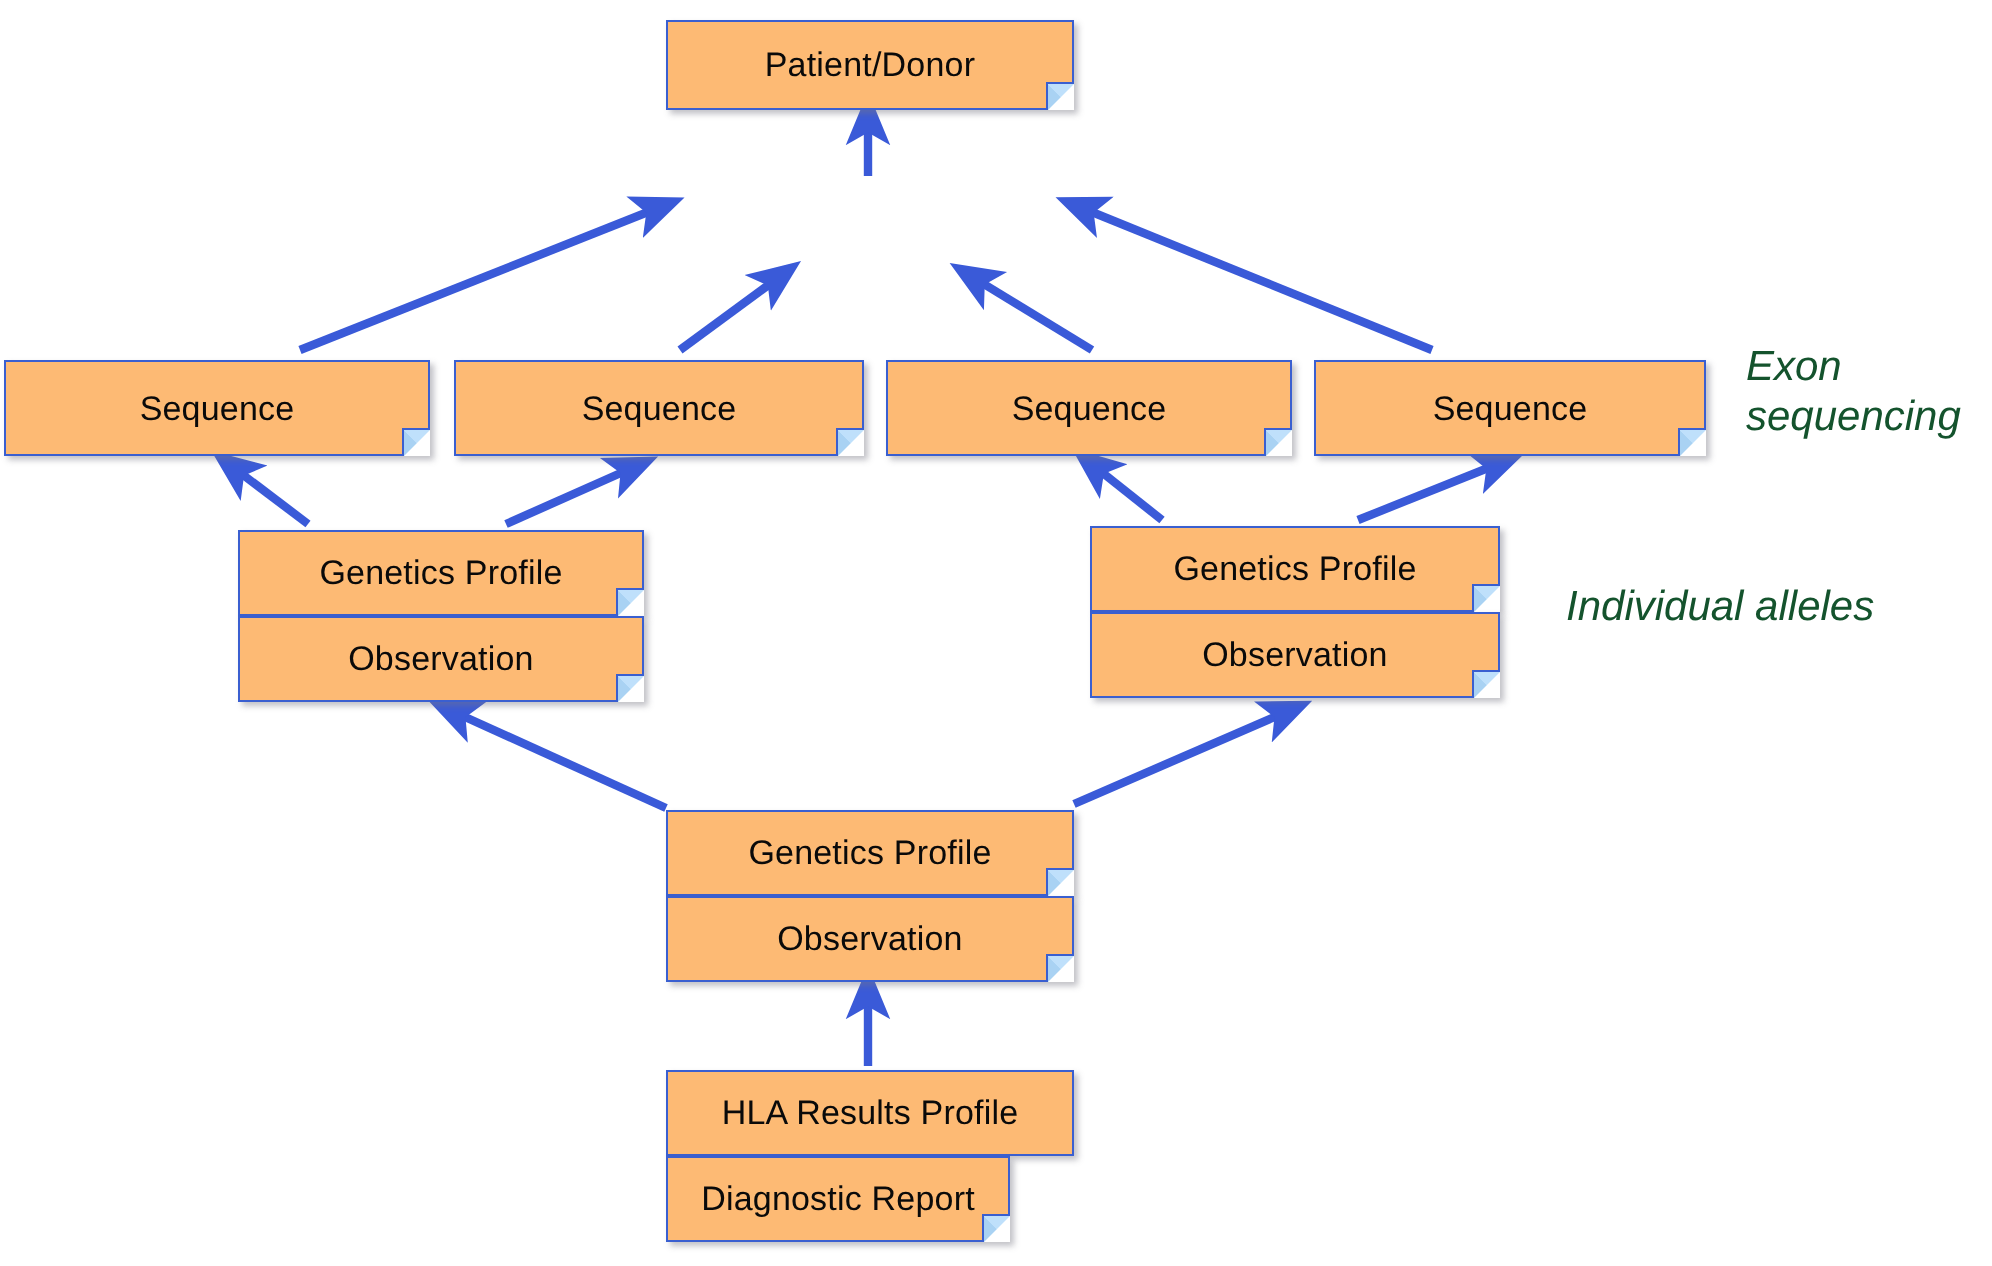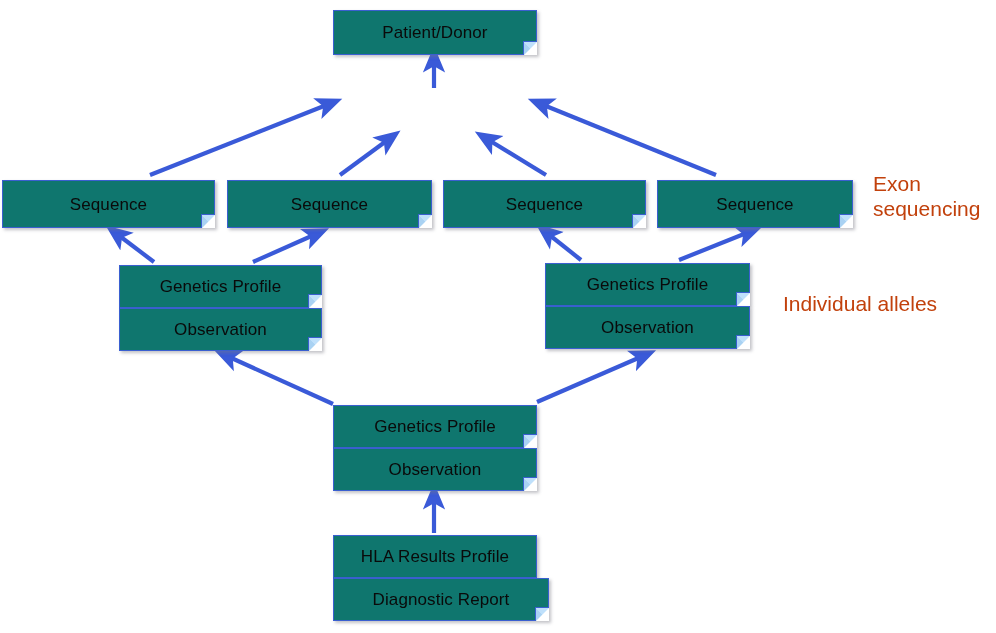--- a/index.html
+++ b/index.html
@@ -13,21 +13,21 @@
   }
   #canvas{position:absolute;left:0;top:0;width:996px;height:633px;}
 
   
   #arrows{position:absolute;left:0;top:0;width:996px;height:633px;z-index:1;}
 
   
   .node{
     position:absolute;
     box-sizing:border-box;
-    background:#0f766e;
+    background:#fdba74;
     border:1.6px solid #3a5fd0;
     color:#000000;
     display:flex;
     align-items:center;
     justify-content:center;
     z-index:3;
     box-shadow:2px 2px 3px rgba(120,120,130,.45);
   }
   .node .lbl{
     font-size:17px;
@@ -57,24 +57,25 @@
     clip-path:polygon(100% 0,100% 100%,0 100%);
     z-index:1;
   }
   
   .stack{position:absolute;z-index:3;}
 
   
   .annot{
     position:absolute;
     z-index:4;
-    color:#c2410c;
+    color:#14532d;
     font-size:21px;
     line-height:1.18;
     white-space:pre-line;
+    font-style:italic;
   }
 </style>
 </head>
 <body>
 
 <div id="canvas">
 
   <svg id="arrows" viewBox="0 0 996 633" width="996" height="633" aria-hidden="true">
     <defs>
       <marker id="ah" markerWidth="7" markerHeight="7" refX="3.0" refY="3.0" orient="auto" markerUnits="strokeWidth">
@@ -145,21 +146,21 @@
     </div>
     <div class="node fold" style="left:0;top:43px;width:204px;height:43px;">
       <span class="lbl">Observation</span>
     </div>
   </div>
 
   <div class="stack" style="left:333px;top:535px;width:204px;">
     <div class="node" style="left:0;top:0;width:204px;height:43px;text-align:right;">
       <span class="lbl">HLA Results Profile</span>
     </div>
-    <div class="node fold" style="left:0;top:43px;width:216px;height:43px;">
+    <div class="node fold" style="left:0;top:43px;width:172px;height:43px;">
       <span class="lbl">Diagnostic Report</span>
     </div>
   </div>
 
   <div class="annot" style="left:873px;top:172px;">Exon
 sequencing</div>
 
   <div class="annot" style="left:783px;top:292px;">Individual alleles</div>
 
 

